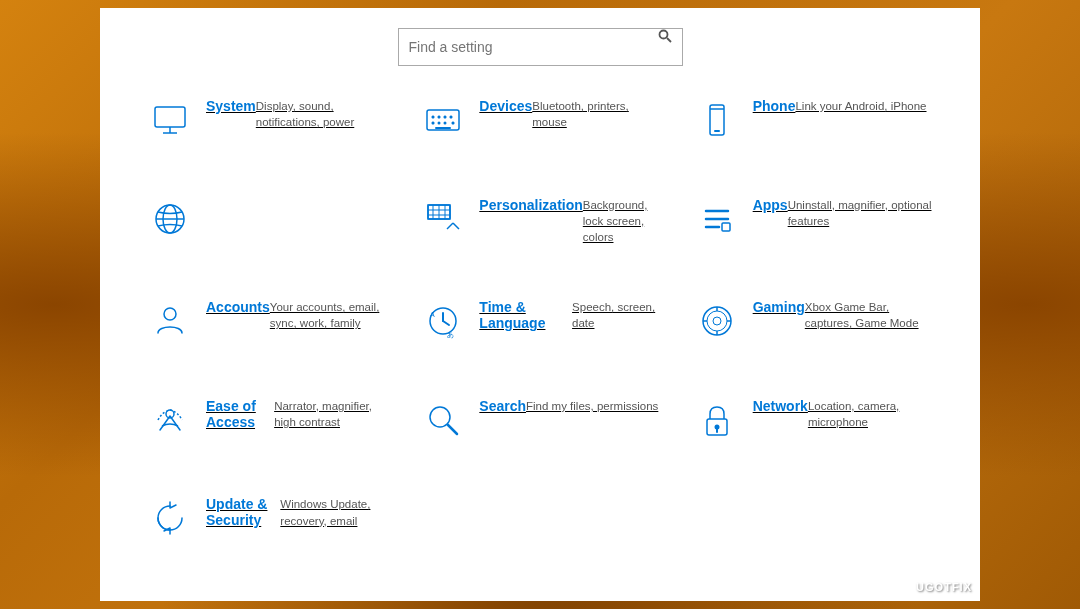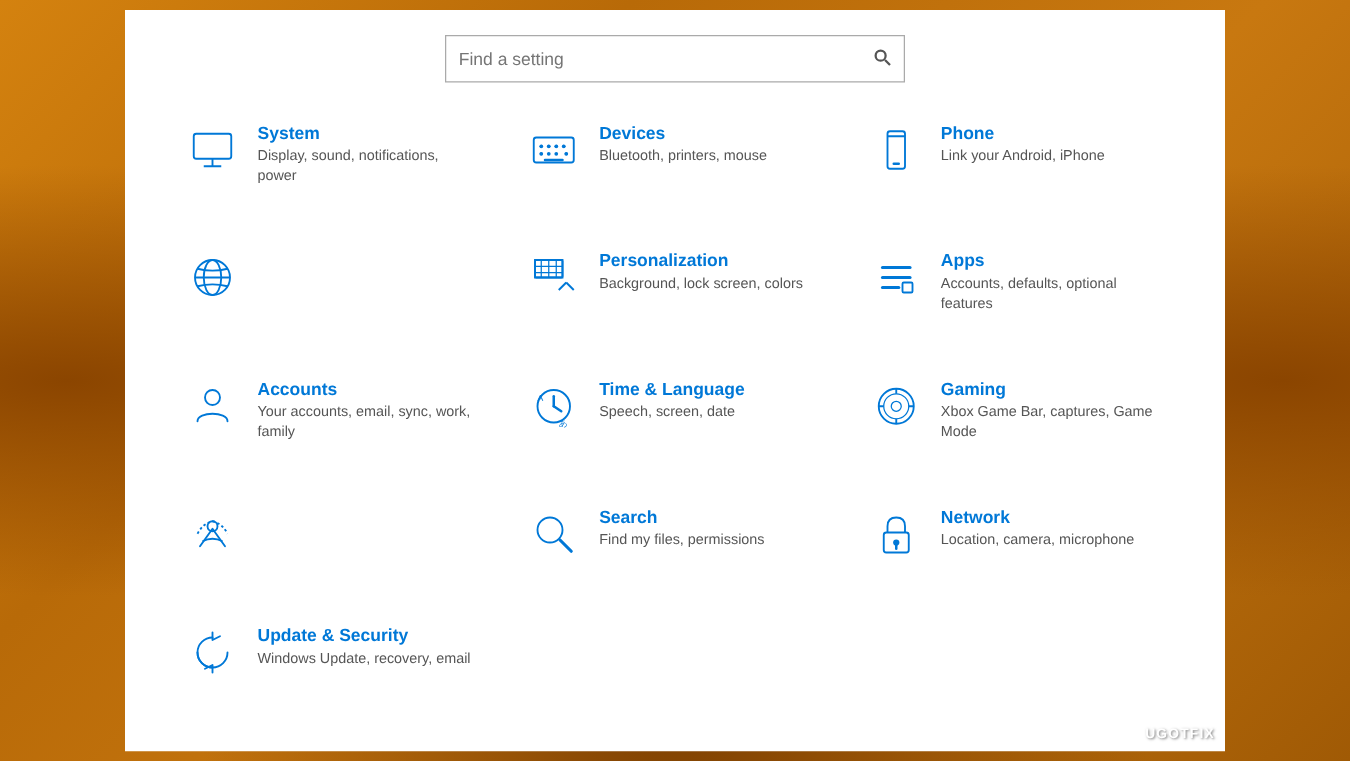--- a/index.html
+++ b/index.html
@@ -33,23 +33,22 @@
       background: #ffffff;
       z-index: 1;
       display: flex;
       flex-direction: column;
       align-items: center;
       padding: 20px 30px 20px 30px;
     }
 
     .search-bar {
       display: flex;
-      align-items: center;
       border: 1px solid #aaa;
-      width: 368px;
+      width: 285px;
       height: 38px;
       padding: 0 10px;
       margin-bottom: 18px;
       background: #fff;
       flex-shrink: 0;
     }
 
     .search-bar input {
       border: none;
       outline: none;
@@ -95,22 +94,23 @@
     .setting-icon svg {
       width: 36px;
       height: 36px;
       fill: none;
       stroke: #0078d7;
       stroke-width: 1.5;
     }
 
     .setting-text {
       display: flex;
-      flex-direction: column;
+      flex-direction: row;
       justify-content: center;
+      text-decoration: underline;
     }
 
     .setting-title {
       font-size: 14px;
       font-weight: 600;
       color: #0078d7;
       margin-bottom: 3px;
     }
 
     .setting-desc {
@@ -235,21 +235,21 @@
     <div class="setting-icon">
       <svg viewBox="0 0 36 36">
             <line x1="7" y1="10" x2="29" y2="10" stroke-width="2.5" stroke-linecap="round"></line>
             <line x1="7" y1="18" x2="29" y2="18" stroke-width="2.5" stroke-linecap="round"></line>
             <line x1="7" y1="26" x2="20" y2="26" stroke-width="2.5" stroke-linecap="round"></line>
             <rect x="23" y="22" width="8" height="8" rx="1" stroke-width="1.5"></rect>
           </svg>
     </div>
     <div class="setting-text">
       <div class="setting-title">Apps</div>
-      <div class="setting-desc">Accounts, defaults, optional features</div>
+      <div class="setting-desc">Uninstall, magnifier, optional features</div>
     </div>
   </div>
       <div class="setting-item">
     <div class="setting-icon">
       <svg viewBox="0 0 36 36">
             <circle cx="18" cy="11" r="6"></circle>
             <path d="M6 30 C6 22 30 22 30 30" stroke-linecap="round"></path>
           </svg>
     </div>
     <div class="setting-text">
@@ -291,20 +291,24 @@
   </div>
       <div class="setting-item">
     <div class="setting-icon">
       <svg viewBox="0 0 36 36">
             <circle cx="18" cy="12" r="4"></circle>
             <path d="M8 28 L18 14 L28 28" stroke-linecap="round" stroke-linejoin="round"></path>
             <path d="M10 24 Q18 20 26 24"></path>
             <path d="M6 18 Q10 10 18 8 Q26 10 30 18" stroke-dasharray="2,2"></path>
           </svg>
     </div>
+    <div class="setting-text">
+      <div class="setting-title">Ease of Access</div>
+      <div class="setting-desc">Narrator, magnifier, high contrast</div>
+    </div>
   </div>
       <div class="setting-item">
     <div class="setting-icon">
       <svg viewBox="0 0 36 36">
             <circle cx="15" cy="15" r="10"></circle>
             <line x1="23" y1="23" x2="32" y2="32" stroke-linecap="round" stroke-width="2.5"></line>
           </svg>
     </div>
     <div class="setting-text">
       <div class="setting-title">Search</div>

